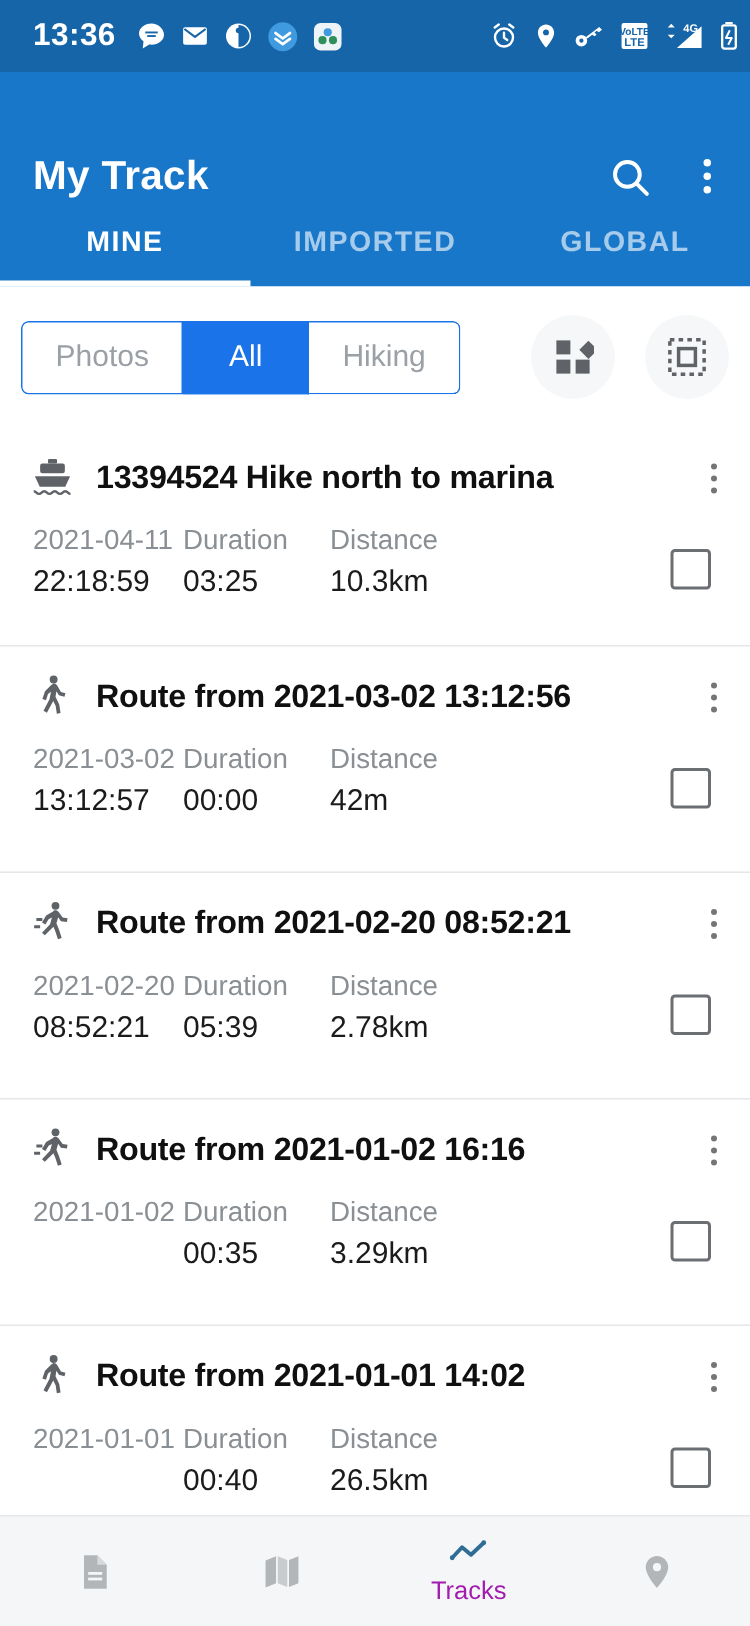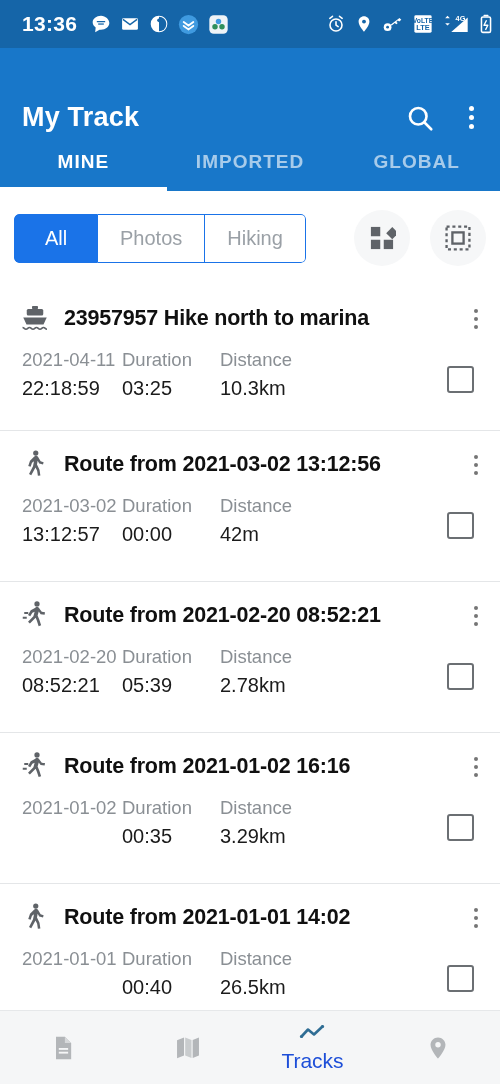--- a/index.html
+++ b/index.html
@@ -91,21 +91,21 @@
 
   
   .bottomnav {
     flex: 0 0 74px; background: #f5f6f7; display: flex; align-items: center;
     border-top: 1px solid #e6e8ea;
   }
   .navitem {
     flex: 1; display: flex; flex-direction: column; align-items: center; justify-content: center; gap: 3px;
     height: 100%;
   }
-  .nav-label { font-size: 21px; color: #1d4ed8; }
+  .nav-label { font-size: 17px; color: #a21caf; }
 </style>
 </head>
 <body>
 
 <div class="phone">
 
   <div class="statusbar">
     <span class="status-time">13:36</span>
 
     <div class="status-notifs">
@@ -193,25 +193,25 @@
         <span>IMPORTED</span>
       </div>
       <div class="tab">
         <span>GLOBAL</span>
       </div>
     </div>
   </div>
 
   <div class="filterbar">
     <div class="chipgroup">
+      <div class="chip">
+        <span>Photos</span>
+      </div>
       <div class="chip selected">
         <span>All</span>
-      </div>
-      <div class="chip">
-        <span>Photos</span>
       </div>
       <div class="chip">
         <span>Hiking</span>
       </div>
     </div>
 
     <div class="circle-btn" style="margin-left:auto">
       <svg width="28" height="28" viewBox="0 0 24 24" fill="#5f6368">
         <rect x="2.5" y="2.5" width="8" height="8"></rect>
         <rect x="2.5" y="13.5" width="8" height="8"></rect>
@@ -232,21 +232,21 @@
     <div class="track-row">
       <div class="row-head">
         <span class="type-icon">
           <svg width="30" height="30" viewBox="0 0 24 24" fill="#5f6368">
             <rect x="9.6" y="2.4" width="4.8" height="2.4" rx="0.6"></rect>
             <rect x="5.4" y="4.8" width="13.2" height="5.2" rx="1.2"></rect>
             <path d="M2.6 11.6h18.8l-2.6 5.6H5.2z"></path>
             <path d="M2 19.6c1.4 0 1.4 1.4 2.8 1.4s1.4-1.4 2.8-1.4 1.4 1.4 2.8 1.4 1.4-1.4 2.8-1.4 1.4 1.4 2.8 1.4 1.4-1.4 2.8-1.4 1.4 1.4 2.8 1.4" stroke="#5f6368" stroke-width="1.3" fill="none"></path>
           </svg>
         </span>
-        <span class="row-title">23957957 Hike north to marina</span>
+        <span class="row-title">13394524 Hike north to marina</span>
       </div>
       <span class="row-kebab">
         <i></i>
           <i></i>
           <i></i>
       </span>
       <div class="row-meta">
         <div class="meta-col c1">
           <span class="meta-label">2021-04-11</span>
           <span class="meta-value">22:18:59</span>

